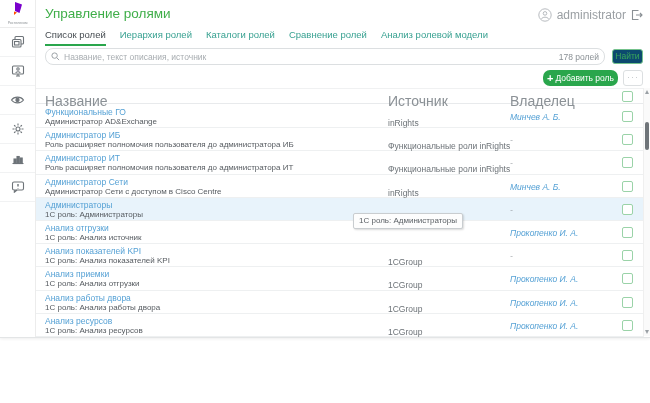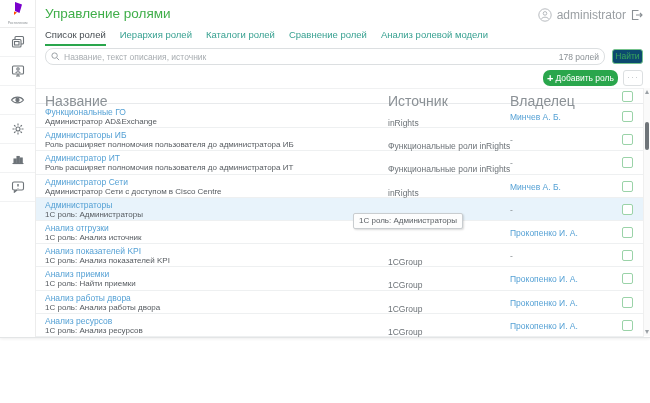--- a/index.html
+++ b/index.html
@@ -47,21 +47,21 @@
   .th-name { left:9px; } .th-source { left:352px; } .th-owner { left:474px; }
   .checkbox { position:absolute; left:586px; width:11px; height:11px; border:1px solid #9ad3a8; border-radius:2px; background:#fff; cursor:pointer; }
   .thead .checkbox { top:2px; }
 
   .rows { position:absolute; left:0; top:105px; width:608px; }
   .row { position:relative; height:23.2px; border-bottom:1px solid #eef0f1; }
   .row.highlight { background:#e8f3fb; }
   .r-name { position:absolute; left:9px; top:2px; font-size:8.5px; color:#55a1d5; cursor:pointer; white-space:nowrap; }
   .r-desc { position:absolute; left:9px; top:12px; font-size:8px; color:#565b60; white-space:nowrap; }
   .r-source { position:absolute; left:352px; top:13px; font-size:8.5px; color:#6d7378; white-space:nowrap; }
-  .r-owner { position:absolute; left:474px; top:7px; font-size:8.5px; color:#55a1d5; cursor:pointer; white-space:nowrap; }
+  .r-owner { position:absolute; left:474px; top:7px; font-size:8.5px; color:#55a1d5; cursor:pointer; white-space:nowrap;font-style:italic; }
   .r-owner.muted { color:#8b9196; cursor:default; }
   .row .checkbox { top:6px; }
 
   .tooltip { position:absolute; left:317px; top:213px; padding:2px 5px 3px; font-size:8px; color:#5a5f64; background:#fdfdfd; border:1px solid #c9cdd0; border-radius:2px; box-shadow:1px 1px 2px rgba(0,0,0,.15); z-index:5; white-space:nowrap; }
 
   
   .scrollbar { position:absolute; left:607px; top:88px; width:7px; height:248px; background:#fafafa; border-left:1px solid #efefef; }
   .sb-arrow { position:absolute; left:1px; width:0; height:0; border-left:2.5px solid transparent; border-right:2.5px solid transparent; }
   .sb-up { top:2px; border-bottom:4px solid #9aa0a5; }
   .sb-down { bottom:2px; border-top:4px solid #9aa0a5; }
@@ -173,21 +173,21 @@
 
       <div class="row">
         <span class="r-name">Функциональные ГО</span>
         <span class="r-desc">Администратор AD&amp;Exchange</span>
         <span class="r-source">inRights</span>
         <span class="r-owner">Минчев А. Б.</span>
         <span class="checkbox"></span>
       </div>
 
       <div class="row">
-        <span class="r-name">Администраторы ИБ</span>
+        <span class="r-name">Администратор ИБ</span>
         <span class="r-desc">Роль расширяет полномочия пользователя до администратора ИБ</span>
         <span class="r-source">Функциональные роли inRights</span>
         <span class="r-owner muted">-</span>
         <span class="checkbox"></span>
       </div>
 
       <div class="row">
         <span class="r-name">Администратор ИТ</span>
         <span class="r-desc">Роль расширяет полномочия пользователя до администратора ИТ</span>
         <span class="r-source">Функциональные роли inRights</span>
@@ -222,21 +222,21 @@
       <div class="row">
         <span class="r-name">Анализ показателей KPI</span>
         <span class="r-desc">1С роль: Анализ показателей KPI</span>
         <span class="r-source">1CGroup</span>
         <span class="r-owner muted">-</span>
         <span class="checkbox"></span>
       </div>
 
       <div class="row">
         <span class="r-name">Анализ приемки</span>
-        <span class="r-desc">1С роль: Найти приемки</span>
+        <span class="r-desc">1С роль: Анализ отгрузки</span>
         <span class="r-source">1CGroup</span>
         <span class="r-owner">Прокопенко И. А.</span>
         <span class="checkbox"></span>
       </div>
 
       <div class="row">
         <span class="r-name">Анализ работы двора</span>
         <span class="r-desc">1С роль: Анализ работы двора</span>
         <span class="r-source">1CGroup</span>
         <span class="r-owner">Прокопенко И. А.</span>

